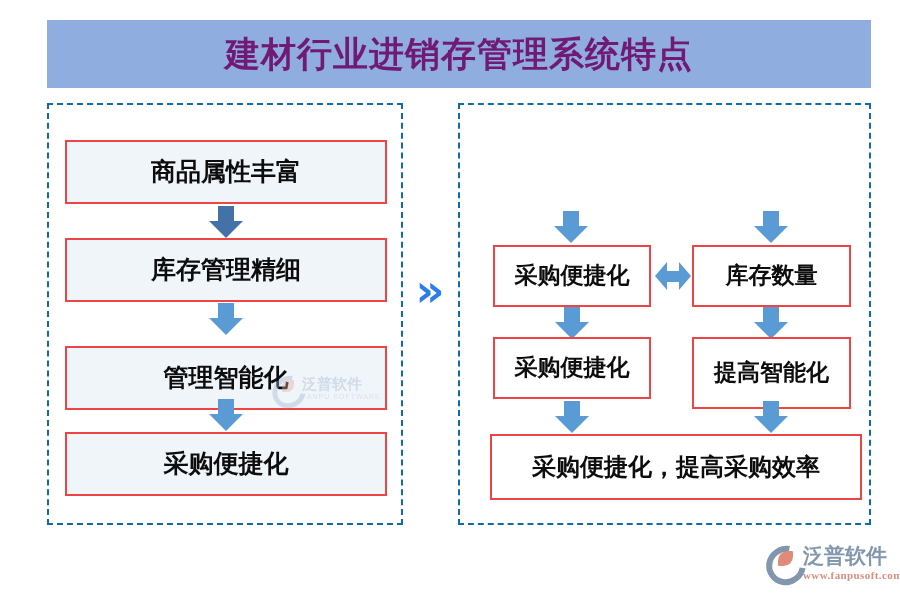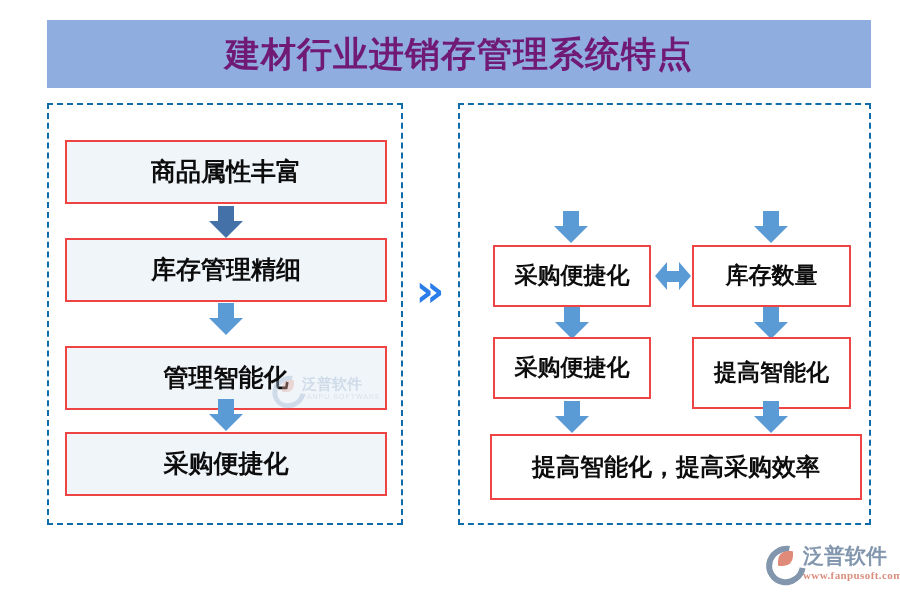--- a/index.html
+++ b/index.html
@@ -433,21 +433,21 @@
   <div class="arrow-down" id="rarr-e">
     <span class="shaft"></span>
     <span class="head"></span>
   </div>
   <div class="arrow-down" id="rarr-f">
     <span class="shaft"></span>
     <span class="head"></span>
   </div>
 
   <div class="flow-box right-box" id="rbox-bottom">
-    <span class="bx-label">提高智能化，提高采购效率</span>
+    <span class="bx-label">采购便捷化，提高采购效率</span>
   </div>
 
   <div id="corner-logo">
     <span class="lg-mark">
       <span class="lg-c"></span>
       <span class="lg-leaf"></span>
     </span>
     <span class="lg-texts">
       <span class="lg-cn">泛普软件</span>
       <span class="lg-url">www.fanpusoft.com</span>

